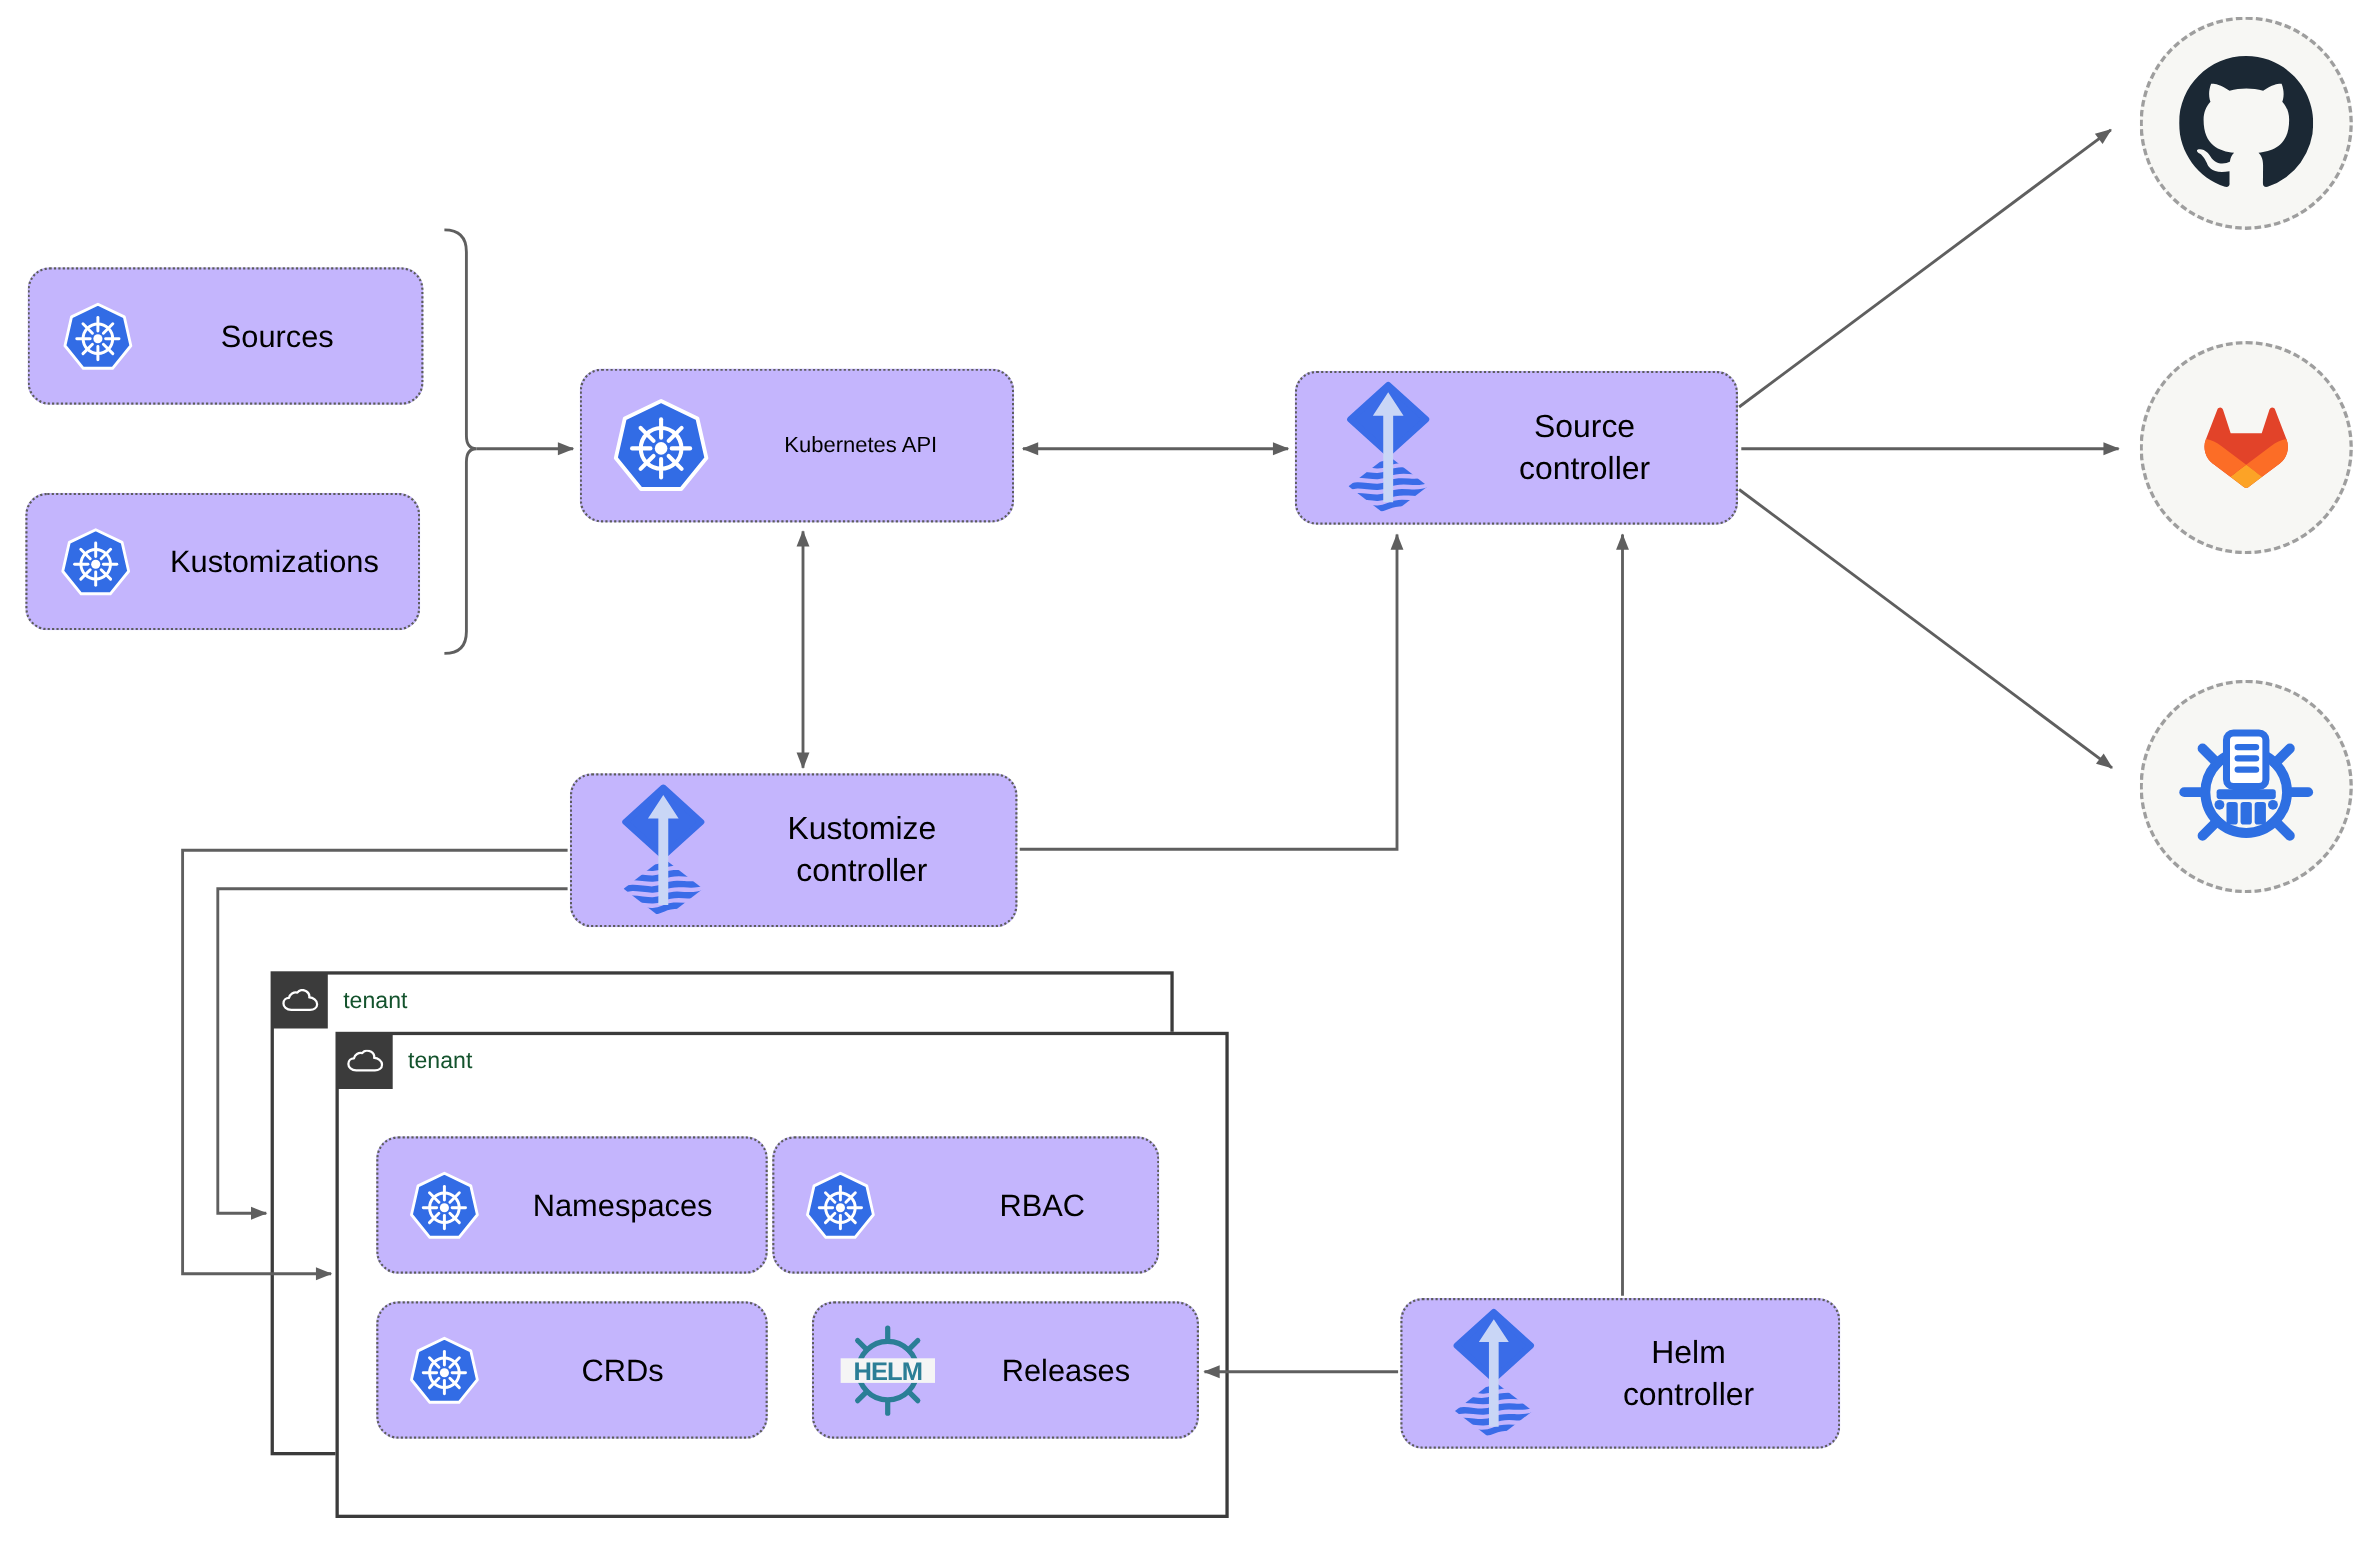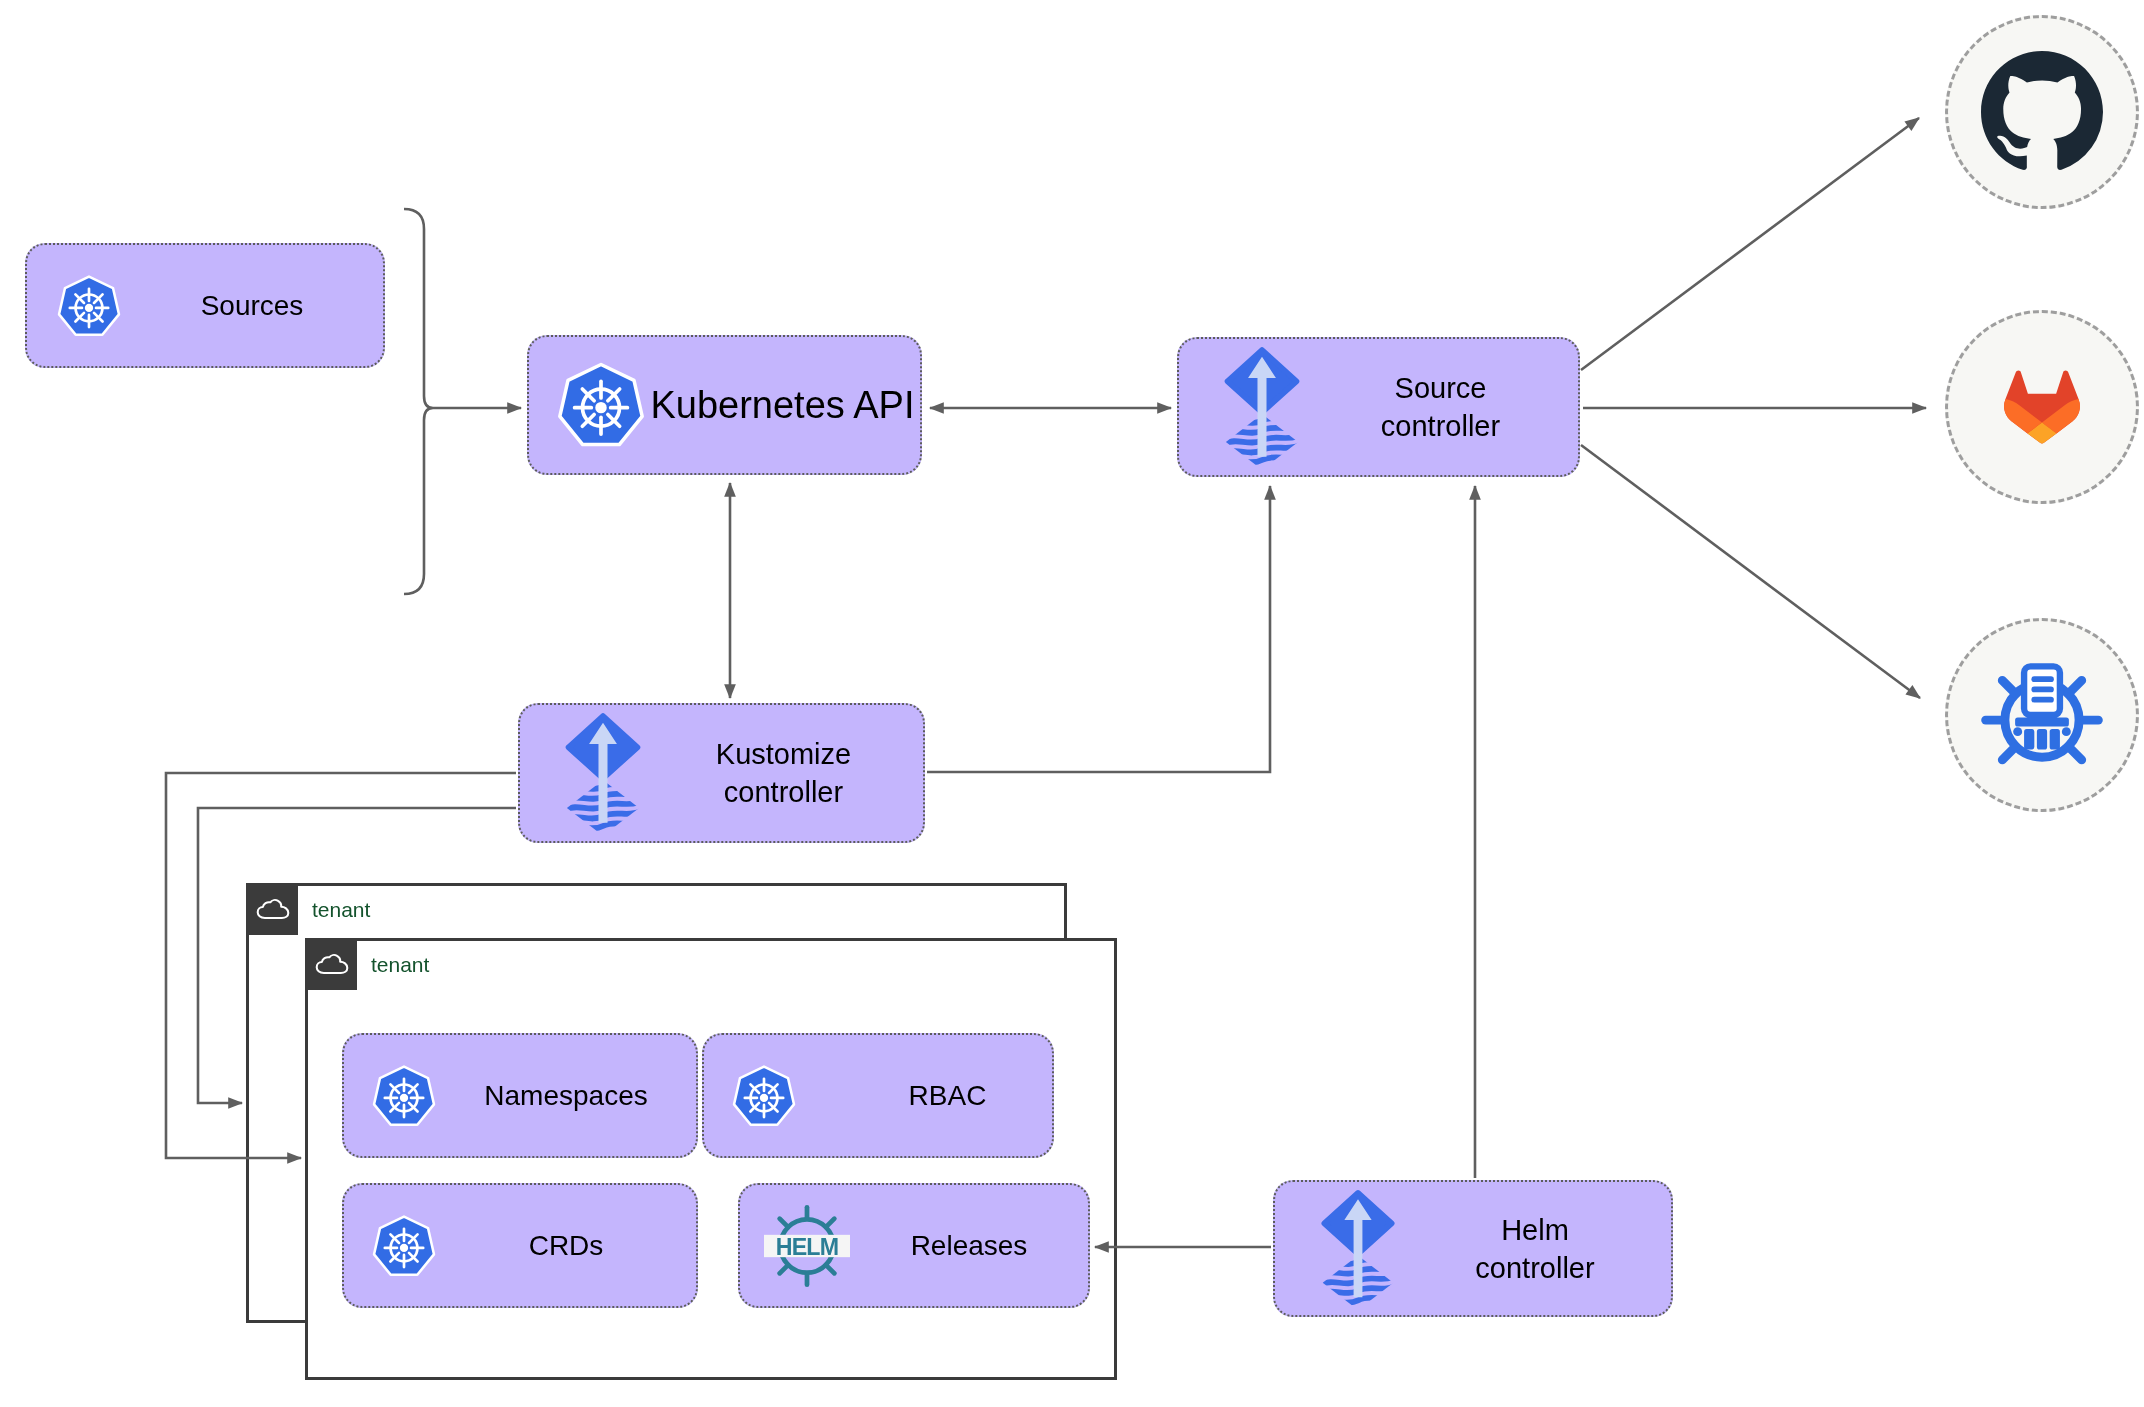--- a/index.html
+++ b/index.html
@@ -4,21 +4,21 @@
 <style>
   html,body{margin:0;padding:0;background:#fff;}
   .stage{position:relative;width:2144px;height:1407px;background:#ffffff;overflow:hidden;
          font-family:"Liberation Sans",sans-serif;}
 
   
   .node{position:absolute;background:#c4b5fd;border:2px dotted #5c5c5c;border-radius:20px;
         box-sizing:border-box;display:flex;align-items:center;z-index:3;}
   .node .icon-wrap{flex:0 0 auto;display:flex;align-items:center;justify-content:center;}
   .node .lbl{flex:1;text-align:center;color:#000;font-size:28px;}
-  .node .lbl-lg{font-size:38px;}
+  .node .lbl-lg{font-size:20px;}
   .node .lbl-2line{font-size:29px;line-height:38px;}
 
   
   .tenant{position:absolute;background:#ffffff;border:3px solid #3b3b3b;box-sizing:border-box;}
   .tenant-header{position:absolute;left:-1px;top:-1px;width:50px;height:50px;background:#3b3b3b;
                  display:flex;align-items:center;justify-content:center;}
   .tenant-label{position:absolute;left:63px;top:12px;font-size:21px;color:#14532d;}
 
   
   .endpoint{position:absolute;width:194px;height:194px;border-radius:50%;
@@ -143,20 +143,28 @@
 
   <div class="node" style="left:25px;top:243px;width:360px;height:125px;">
     <span class="icon-wrap" style="margin-left:30px;">
       <svg width="64" height="64">
           <use href="#k8s"></use>
         </svg>
       </span>
     <span class="lbl">Sources</span>
   </div>
 
+  <div class="node" style="left:23px;top:448px;width:359px;height:125px;">
+    <span class="icon-wrap" style="margin-left:30px;">
+      <svg width="64" height="64">
+          <use href="#k8s"></use>
+        </svg>
+      </span>
+    <span class="lbl">Kustomizations</span>
+  </div>
 
   <div class="node" style="left:527px;top:335px;width:395px;height:140px;">
     <span class="icon-wrap" style="margin-left:28px;">
       <svg width="88" height="88">
           <use href="#k8s"></use>
         </svg>
       </span>
     <span class="lbl lbl-lg">Kubernetes API</span>
   </div>
 

